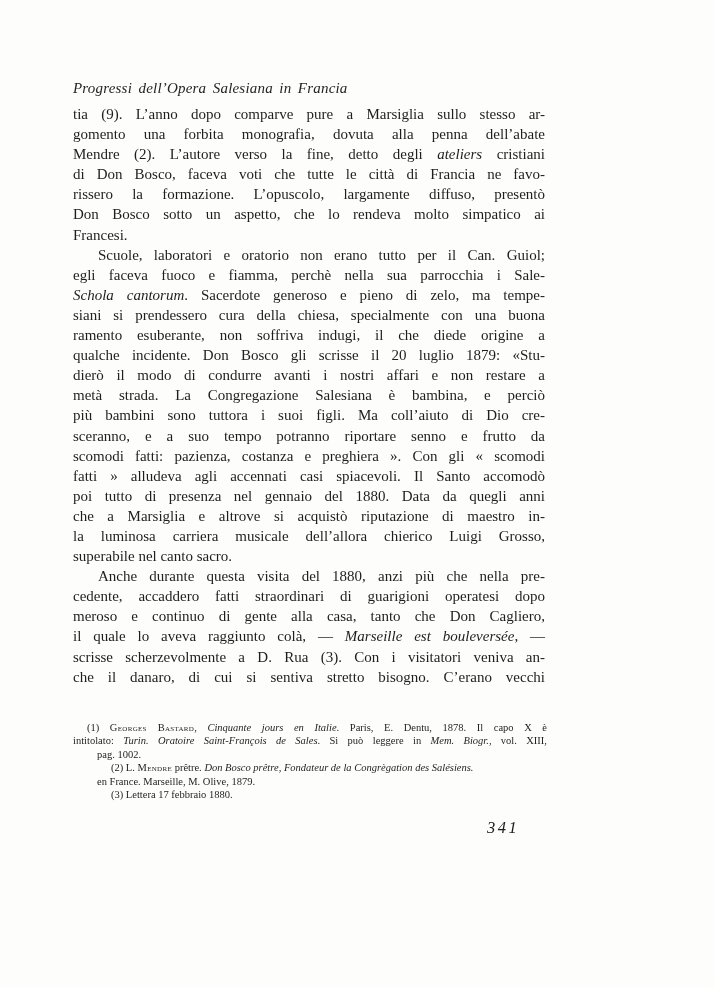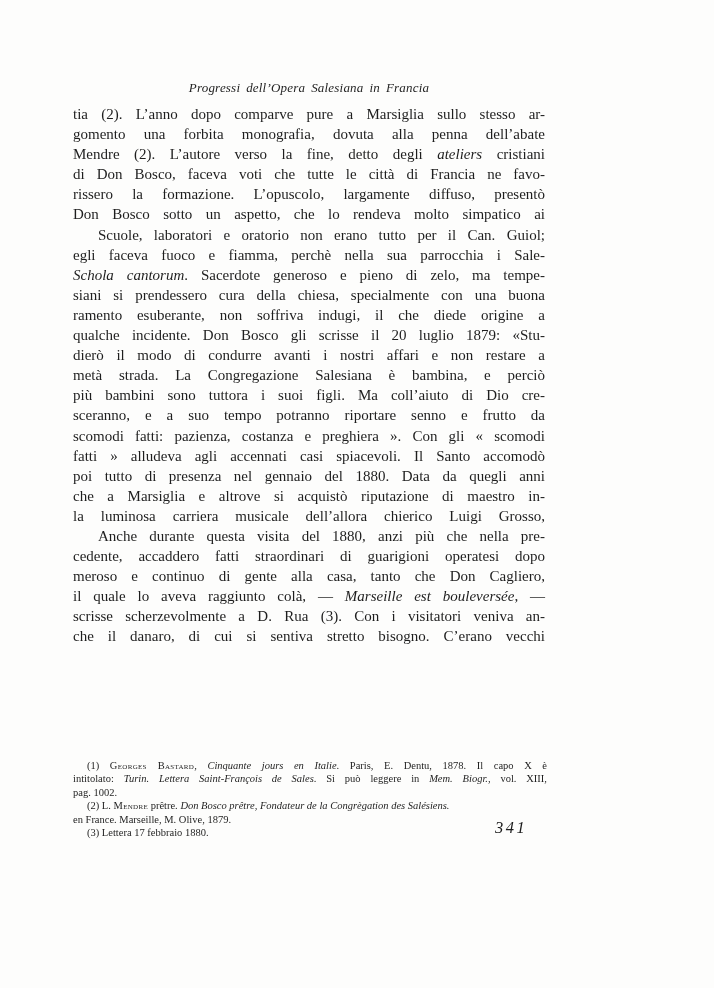--- a/index.html
+++ b/index.html
@@ -10,23 +10,23 @@
     background: #fdfdfc;
     font-family: "Liberation Serif", serif;
     color: #1e1e1e;
     overflow: hidden;
   }
   .running-head {
     position: absolute;
     top: 80px;
     left: 73px;
     width: 472px;
-    text-align: center;
+    text-align: left;
     font-style: italic;
-    font-size: 13px;
+    font-size: 15px;
     letter-spacing: 0.2px;
     word-spacing: 2.5px;
     color: #242424;
     white-space: nowrap;
   }
   .body-text {
     position: absolute;
     top: 104px;
     left: 73px;
     width: 472px;
@@ -39,85 +39,86 @@
     height: 20.1px;
     overflow: visible;
     white-space: nowrap;
   }
   
   .line, .fn-line { white-space: normal; }
   .line.indent { text-indent: 25px; }
   .line.lastline { text-align-last: left; }
   .footnotes {
     position: absolute;
-    top: 759px;
+    top: 721px;
     left: 73px;
     width: 474px;
     font-size: 10.5px;
     line-height: 13.45px;
   }
   .fn-line {
     text-align: justify;
     text-align-last: justify;
     height: 13.45px;
   }
   .fn-line.indent { text-indent: 14px; }
-  .fn-line.lastline { text-align-last: left; }
+  .fn-line.lastline { text-align-last: left; margin-left: 24px; }
   .sc { font-variant: small-caps; letter-spacing: 0.3px; }
   .page-number {
     position: absolute;
     top: 818px;
     left: 487px;
     font-style: italic;
     font-size: 16.5px;
     letter-spacing: 2.5px;
     color: #1c1c1c;
-    margin-left: 8px;
   }
   i { font-style: italic; }
 </style>
 </head>
 <body>
 
 <div class="page">
   <div class="running-head">Progressi dell’Opera Salesiana in Francia</div>
 
   <div class="body-text" id="body-text">
-      <div class="line">tia (2). L’anno dopo comparve pure a Marsiglia sullo stesso ar-</div>
+      <div class="line">tia (9). L’anno dopo comparve pure a Marsiglia sullo stesso ar-</div>
       <div class="line">gomento una forbita monografia, dovuta alla penna dell’abate</div>
       <div class="line">Mendre (2). L’autore verso la fine, detto degli <i>ateliers</i> cristiani</div>
       <div class="line">di Don Bosco, faceva voti che tutte le città di Francia ne favo-</div>
       <div class="line">rissero la formazione. L’opuscolo, largamente diffuso, presentò</div>
       <div class="line">Don Bosco sotto un aspetto, che lo rendeva molto simpatico ai</div>
+      <div class="line lastline">Francesi.</div>
       <div class="line indent">Scuole, laboratori e oratorio non erano tutto per il Can. Guiol;</div>
       <div class="line">egli faceva fuoco e fiamma, perchè nella sua parrocchia i Sale-</div>
       <div class="line"><i>Schola cantorum</i>. Sacerdote generoso e pieno di zelo, ma tempe-</div>
       <div class="line">siani si prendessero cura della chiesa, specialmente con una buona</div>
       <div class="line">ramento esuberante, non soffriva indugi, il che diede origine a</div>
       <div class="line">qualche incidente. Don Bosco gli scrisse il 20 luglio 1879: «Stu-</div>
       <div class="line">dierò il modo di condurre avanti i nostri affari e non restare a</div>
       <div class="line">metà strada. La Congregazione Salesiana è bambina, e perciò</div>
       <div class="line">più bambini sono tuttora i suoi figli. Ma coll’aiuto di Dio cre-</div>
       <div class="line">sceranno, e a suo tempo potranno riportare senno e frutto da</div>
       <div class="line">scomodi fatti: pazienza, costanza e preghiera ». Con gli « scomodi</div>
       <div class="line">fatti » alludeva agli accennati casi spiacevoli. Il Santo accomodò</div>
       <div class="line">poi tutto di presenza nel gennaio del 1880. Data da quegli anni</div>
       <div class="line">che a Marsiglia e altrove si acquistò riputazione di maestro in-</div>
       <div class="line">la luminosa carriera musicale dell’allora chierico Luigi Grosso,</div>
+      <div class="line lastline">superabile nel canto sacro.</div>
       <div class="line indent">Anche durante questa visita del 1880, anzi più che nella pre-</div>
       <div class="line">cedente, accaddero fatti straordinari di guarigioni operatesi dopo</div>
       <div class="line">meroso e continuo di gente alla casa, tanto che Don Cagliero,</div>
       <div class="line">il quale lo aveva raggiunto colà, — <i>Marseille est bouleversée</i>, —</div>
       <div class="line">scrisse scherzevolmente a D. Rua (3). Con i visitatori veniva an-</div>
       <div class="line">che il danaro, di cui si sentiva stretto bisogno. C’erano vecchi</div>
     </div>
 
   <div class="footnotes" id="footnotes">
       <div class="fn-line indent">(1) <span class="sc">Georges Bastard</span>, <i>Cinquante jours en Italie</i>. Paris, E. Dentu, 1878. Il capo X è</div>
-      <div class="fn-line">intitolato: <i>Turin. Lettera Saint-François de Sales</i>. Si può leggere in <i>Mem. Biogr.</i>, vol. XIII,</div>
+      <div class="fn-line">intitolato: <i>Turin. Oratoire Saint-François de Sales</i>. Si può leggere in <i>Mem. Biogr.</i>, vol. XIII,</div>
       <div class="fn-line lastline">pag. 1002.</div>
       <div class="fn-line indent lastline">(2) L. <span class="sc">Mendre</span> prêtre. <i>Don Bosco prêtre, Fondateur de la Congrègation des Salésiens.</i></div>
       <div class="fn-line lastline">en France. Marseille, M. Olive, 1879.</div>
       <div class="fn-line indent lastline">(3) Lettera 17 febbraio 1880.</div>
     </div>
 
   <div class="page-number">341</div>
 </div>
 
 </body></html>

